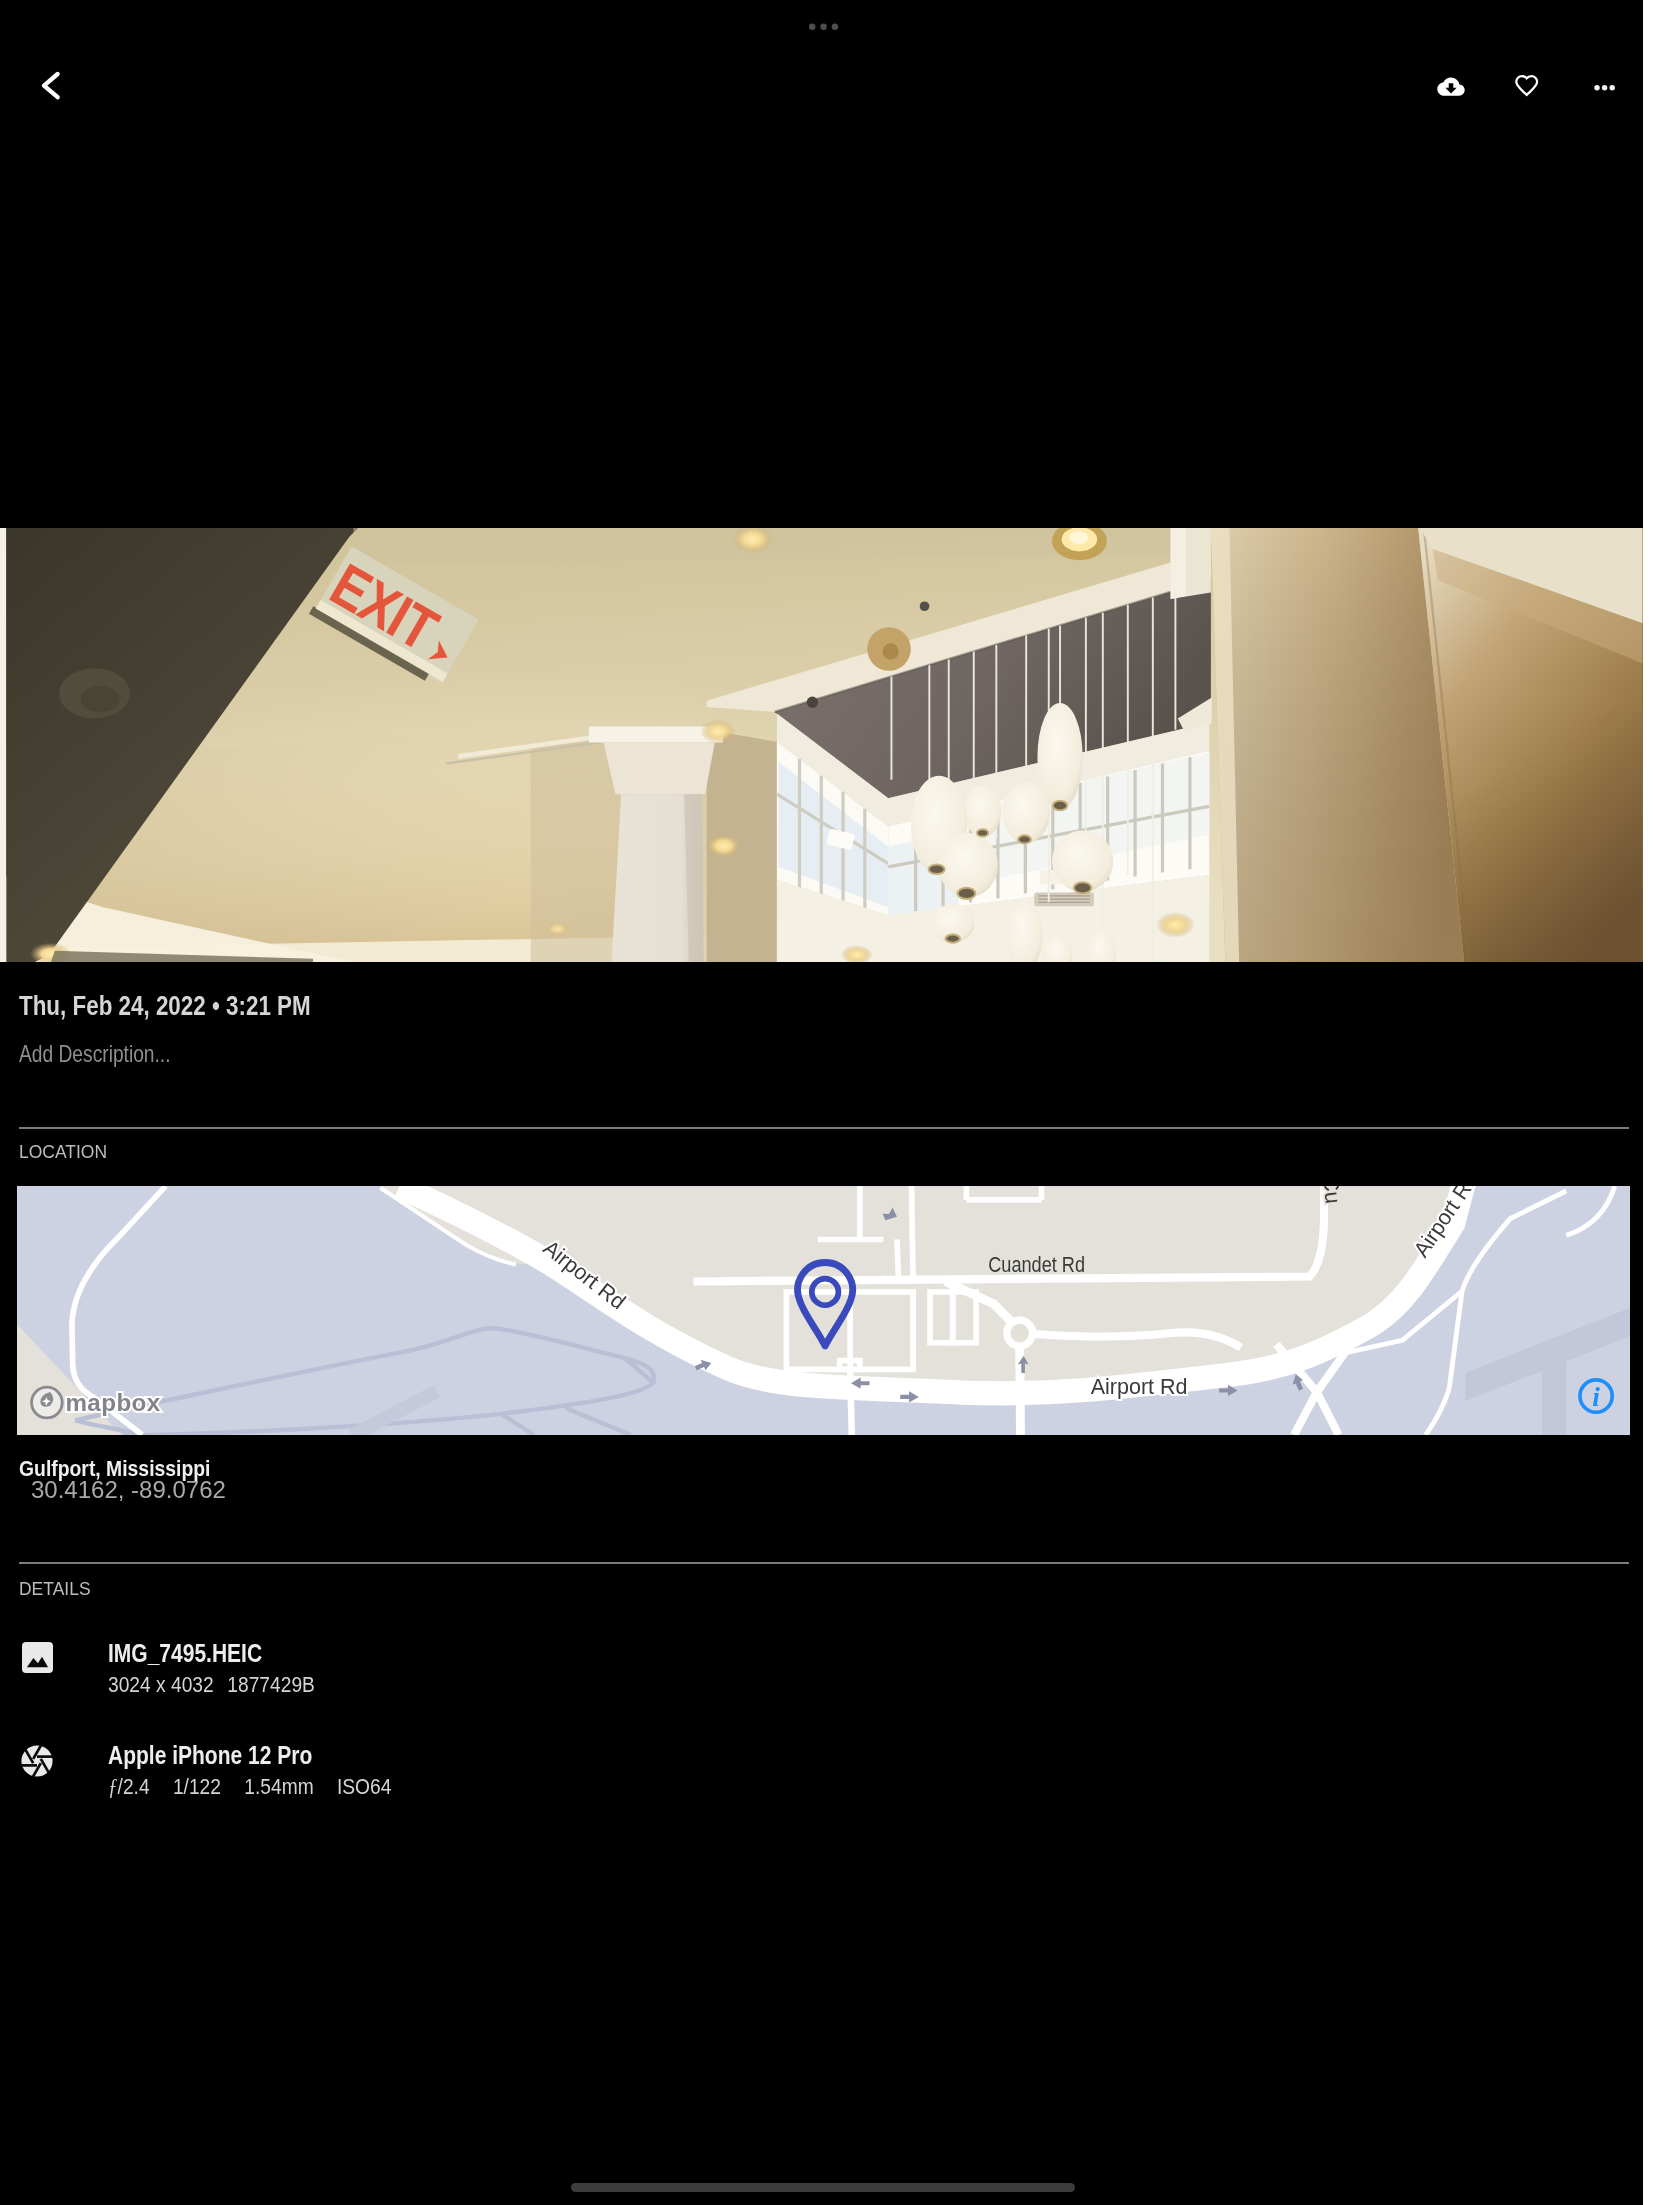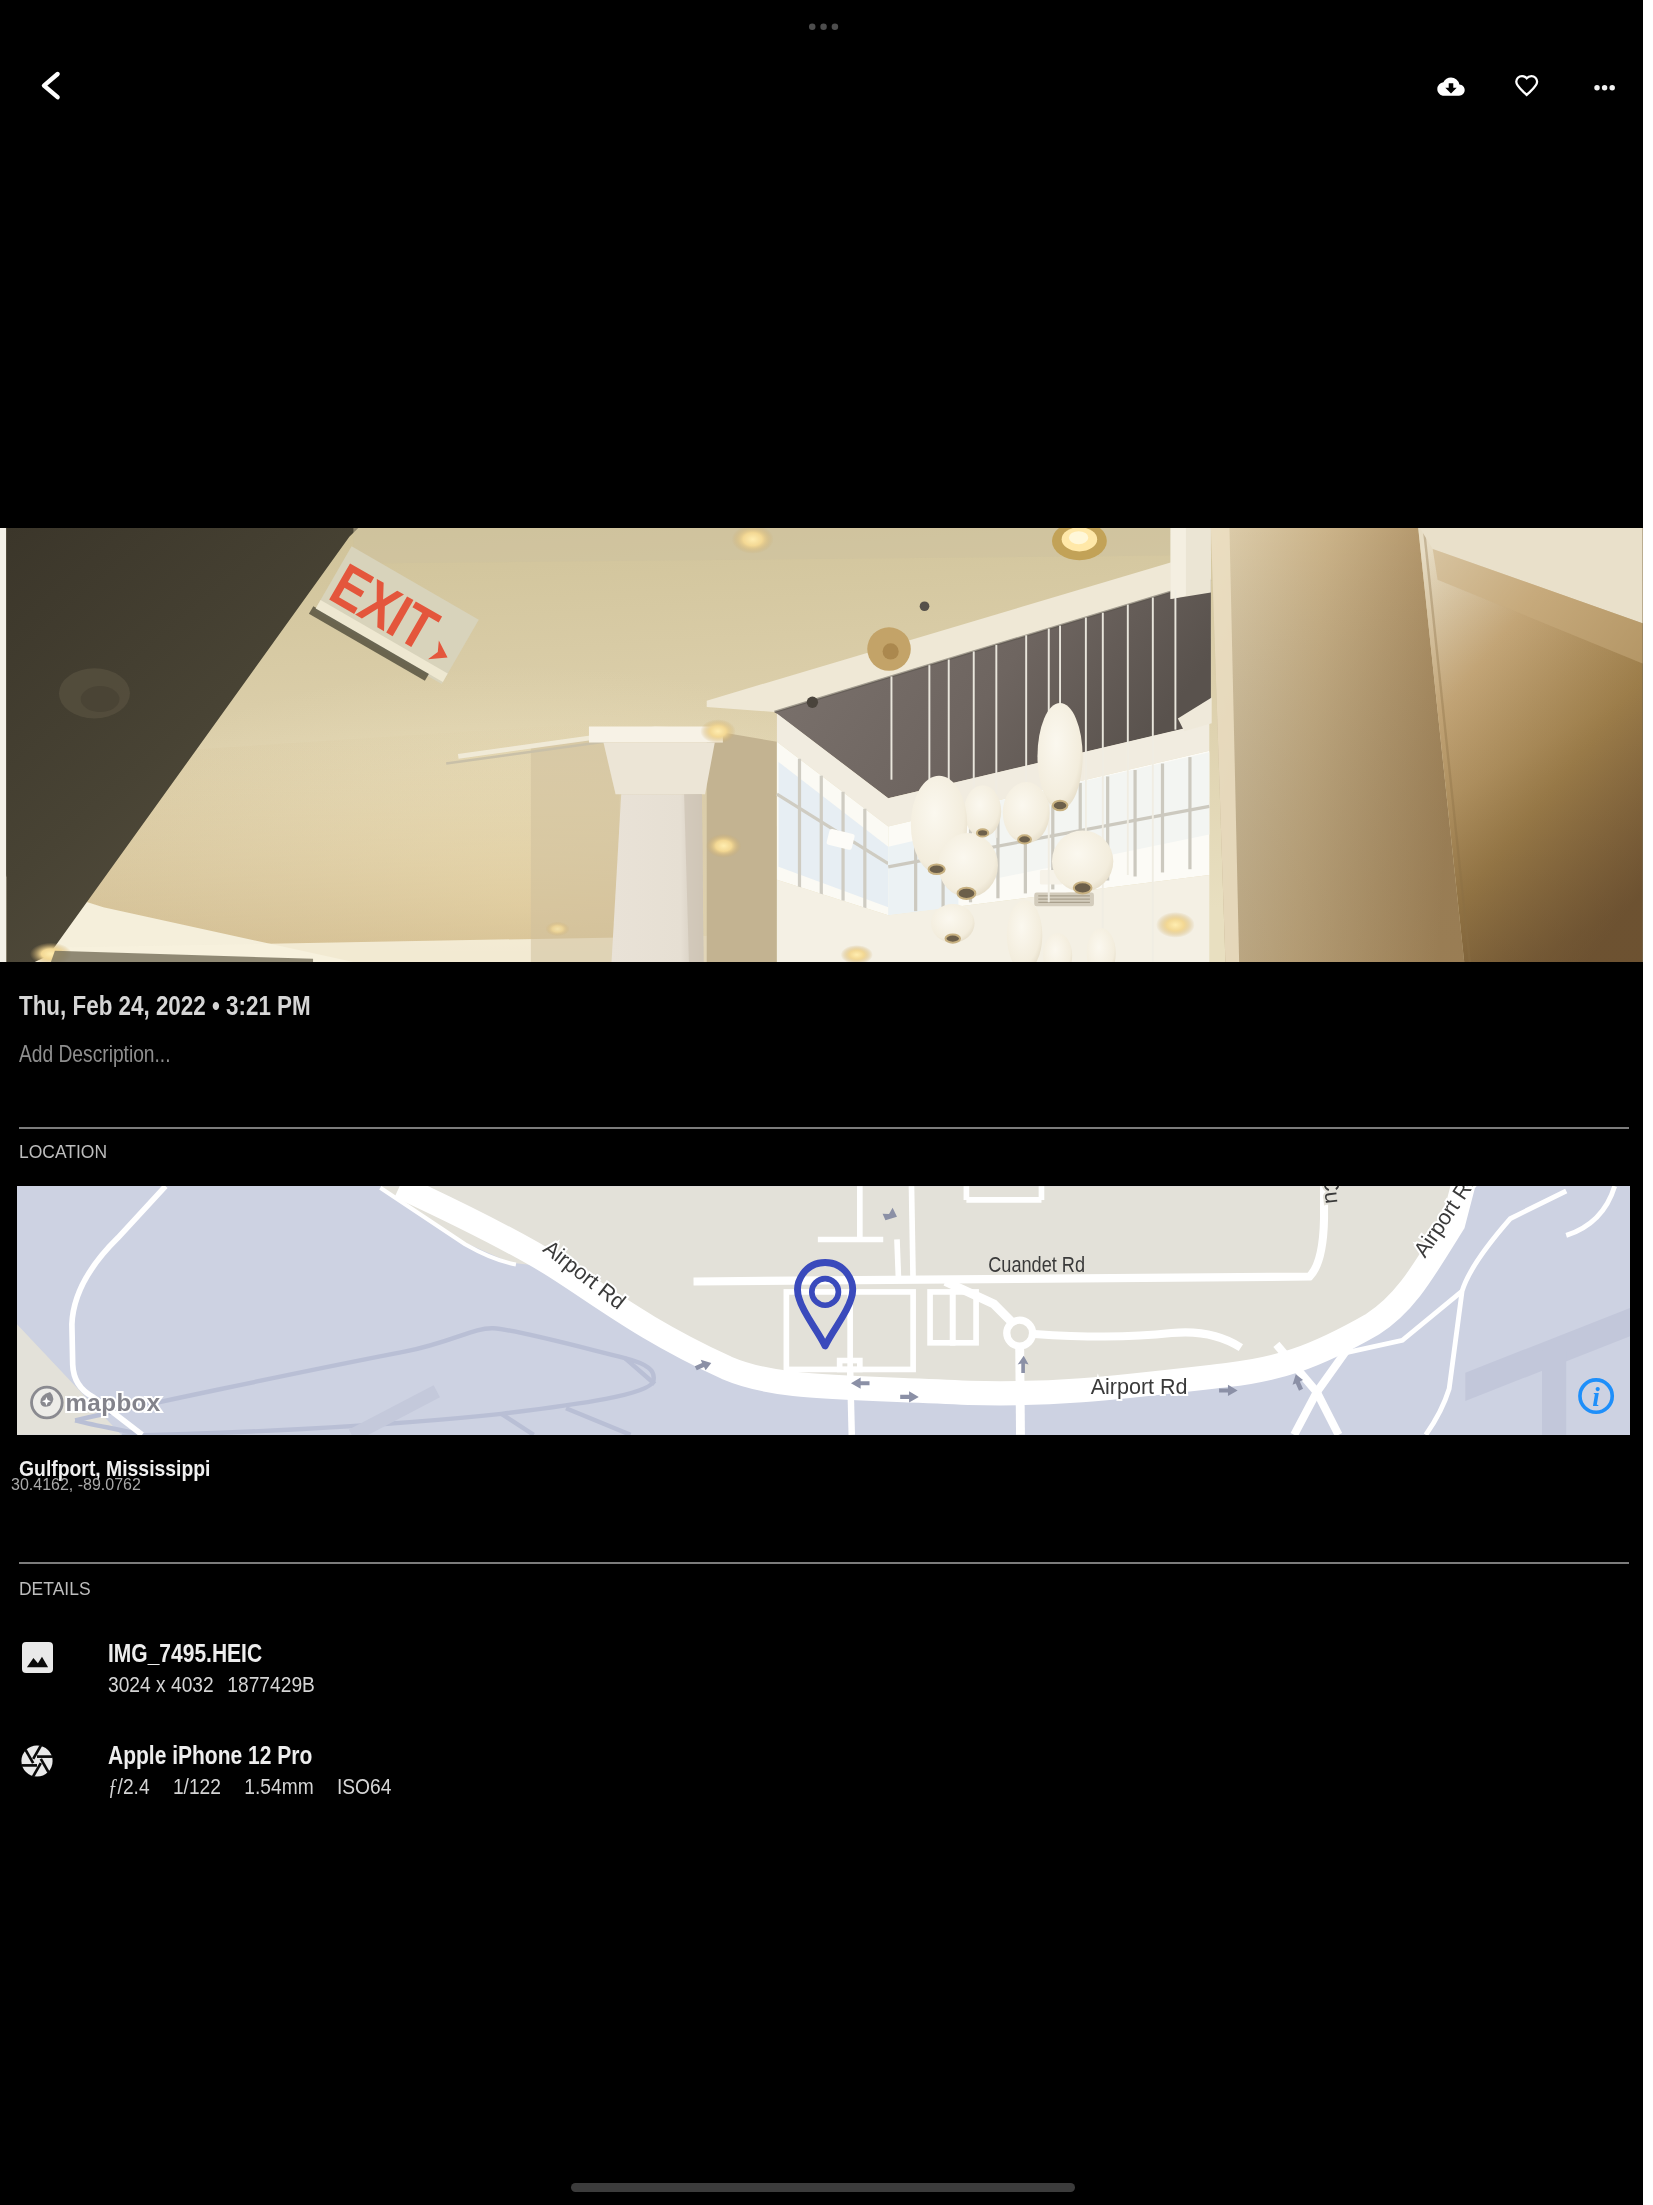--- a/index.html
+++ b/index.html
@@ -370,21 +370,21 @@
 
   <g>
     <circle cx="1956" cy="260" r="20" fill="none" stroke="#1e8ffa" stroke-width="4.5"></circle>
     <text x="1956" y="272" font-family="Liberation Serif, serif" font-size="34" fill="#1e8ffa" text-anchor="middle" font-style="italic" font-weight="700">i</text>
   </g>
 </svg>
 </div>
 
 <div class="abs" style="left:18.6px;top:1456px;font-size:22px;font-weight:700;color:#f0f0f0;transform:scaleX(0.88);transform-origin:0 0;white-space:nowrap;">Gulfport, Mississippi</div>
 
-<div class="abs" style="left:11px;top:1476px;font-size:16px;color:#a9a9a9;transform:scaleX(1);transform-origin:0 0;white-space:nowrap;">30.4162, -89.0762</div>
+<div class="abs" style="left:31px;top:1476px;font-size:24px;color:#a9a9a9;transform:scaleX(1);transform-origin:0 0;white-space:nowrap;">30.4162, -89.0762</div>
 
 <div class="abs" style="left:19.4px;top:1562px;width:1610px;height:2.4px;background:#7c7c7c;"></div>
 
 <div class="abs" style="left:18.6px;top:1578px;font-size:18.6px;color:#bdbdbd;transform:scaleX(0.94);transform-origin:0 0;">DETAILS</div>
 
 <div class="abs" style="left:22px;top:1642px;">
 <svg width="31" height="31" viewBox="0 0 38 38">
       <rect x="0" y="0" width="38" height="38" rx="5" fill="#e9e9e9"></rect>
       <path d="M6 31 L14 19.5 L19.5 26 L24.5 18 L32 31 Z" fill="#0a0a0a"></path>
     </svg>

